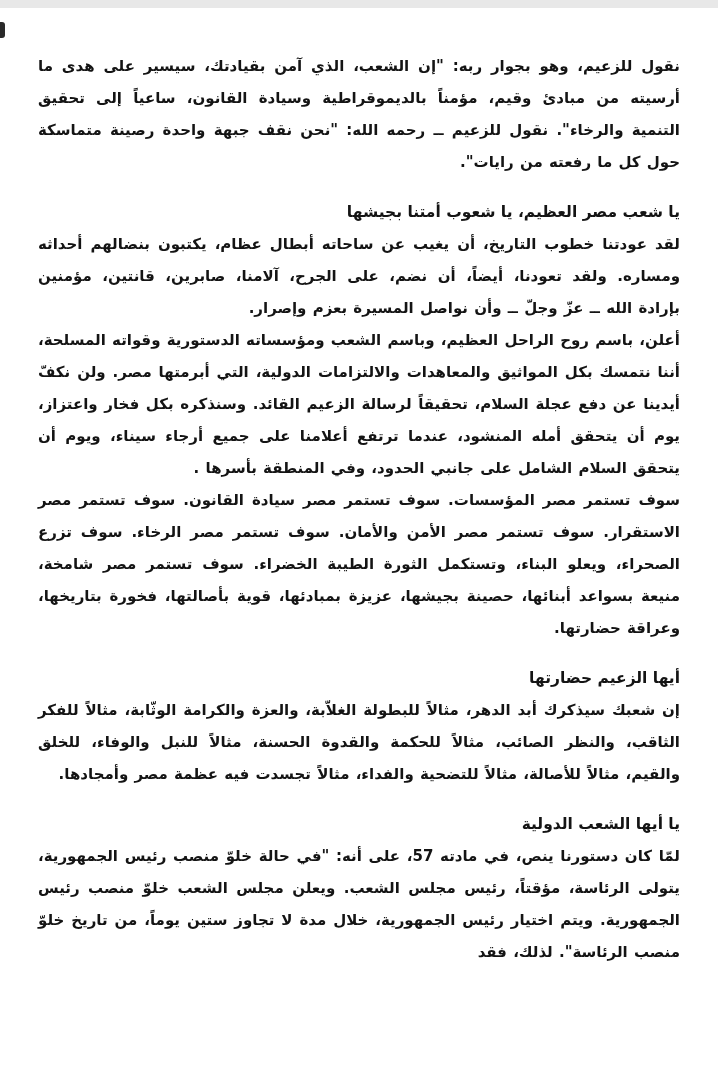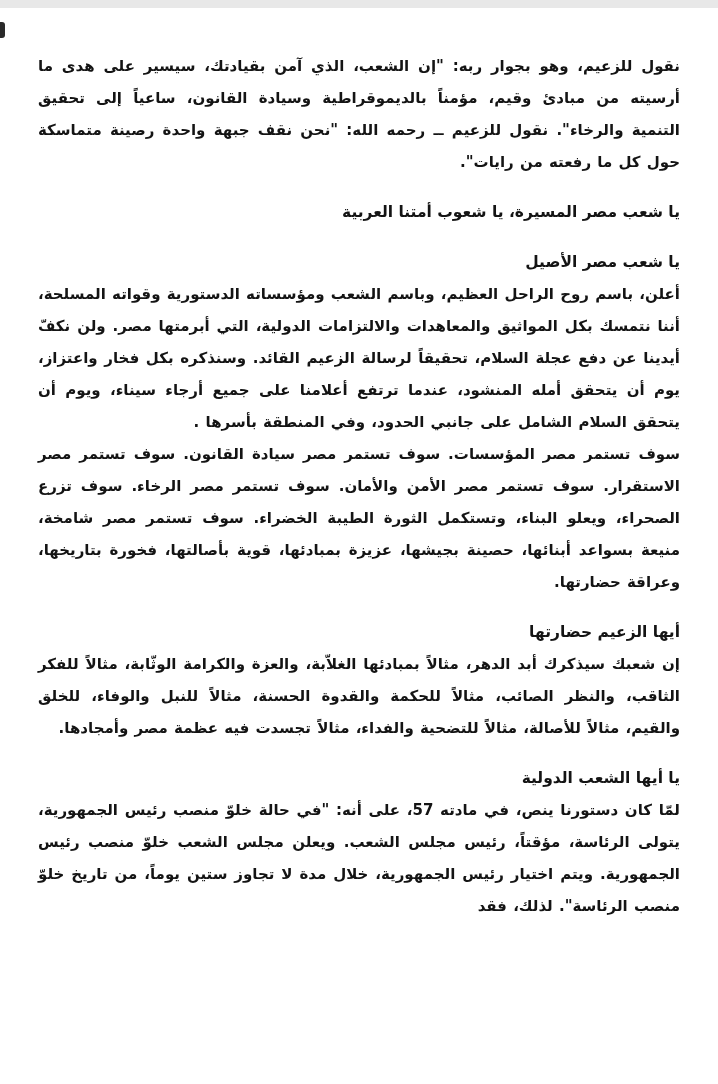--- a/index.html
+++ b/index.html
@@ -47,26 +47,26 @@
   }
 </style>
 </head>
 <body>
 
 <div class="page">
   <div class="scan-artifact"></div>
 
   <p class="para">نقول للزعيم، وهو بجوار ربه: "إن الشعب، الذي آمن بقيادتك، سيسير على هدى ما أرسيته من مبادئ وقيم، مؤمناً بالديموقراطية وسيادة القانون، ساعياً إلى تحقيق التنمية والرخاء". نقول للزعيم ــ رحمه الله: "نحن نقف جبهة واحدة رصينة متماسكة حول كل ما رفعته من رايات".</p>
 
-  <h2 class="heading">يا شعب مصر المسيرة، يا شعوب أمتنا العربية</h2>
+  <h2 class="heading">يا شعب مصر العظيم، يا شعوب أمتنا بجيشها</h2>
+  <p class="para">لقد عودتنا خطوب التاريخ، أن يغيب عن ساحاته أبطال عظام، يكتبون بنضالهم أحداثه ومساره. ولقد تعودنا، أيضاً، أن نضم، على الجرح، آلامنا، صابرين، قانتين، مؤمنين بإرادة الله ــ عزّ وجلّ ــ وأن نواصل المسيرة بعزم وإصرار.</p>
 
-  <h2 class="heading">يا شعب مصر الأصيل</h2>
   <p class="para">أعلن، باسم روح الراحل العظيم، وباسم الشعب ومؤسساته الدستورية وقواته المسلحة، أننا نتمسك بكل المواثيق والمعاهدات والالتزامات الدولية، التي أبرمتها مصر. ولن نكفّ أيدينا عن دفع عجلة السلام، تحقيقاً لرسالة الزعيم القائد. وسنذكره بكل فخار واعتزاز، يوم أن يتحقق أمله المنشود، عندما ترتفع أعلامنا على جميع أرجاء سيناء، ويوم أن يتحقق السلام الشامل على جانبي الحدود، وفي المنطقة بأسرها .</p>
 
   <p class="para">سوف تستمر مصر المؤسسات. سوف تستمر مصر سيادة القانون. سوف تستمر مصر الاستقرار. سوف تستمر مصر الأمن والأمان. سوف تستمر مصر الرخاء. سوف تزرع الصحراء، ويعلو البناء، وتستكمل الثورة الطيبة الخضراء. سوف تستمر مصر شامخة، منيعة بسواعد أبنائها، حصينة بجيشها، عزيزة بمبادئها، قوية بأصالتها، فخورة بتاريخها، وعراقة حضارتها.</p>
 
   <h2 class="heading">أيها الزعيم حضارتها</h2>
-  <p class="para">إن شعبك سيذكرك أبد الدهر، مثالاً بمبادئها الغلاّبة، والعزة والكرامة الوثّابة، مثالاً للفكر الثاقب، والنظر الصائب، مثالاً للحكمة والقدوة الحسنة، مثالاً للنبل والوفاء، للخلق والقيم، مثالاً للأصالة، مثالاً للتضحية والفداء، مثالاً تجسدت فيه عظمة مصر وأمجادها.</p>
+  <p class="para">إن شعبك سيذكرك أبد الدهر، مثالاً للبطولة الغلاّبة، والعزة والكرامة الوثّابة، مثالاً للفكر الثاقب، والنظر الصائب، مثالاً للحكمة والقدوة الحسنة، مثالاً للنبل والوفاء، للخلق والقيم، مثالاً للأصالة، مثالاً للتضحية والفداء، مثالاً تجسدت فيه عظمة مصر وأمجادها.</p>
 
   <h2 class="heading">يا أيها الشعب الدولية</h2>
   <p class="para">لمّا كان دستورنا ينص، في مادته 57، على أنه: "في حالة خلوّ منصب رئيس الجمهورية، يتولى الرئاسة، مؤقتاً، رئيس مجلس الشعب. ويعلن مجلس الشعب خلوّ منصب رئيس الجمهورية. ويتم اختيار رئيس الجمهورية، خلال مدة لا تجاوز ستين يوماً، من تاريخ خلوّ منصب الرئاسة". لذلك، فقد</p>
 
 </div>
 
 </body></html>

